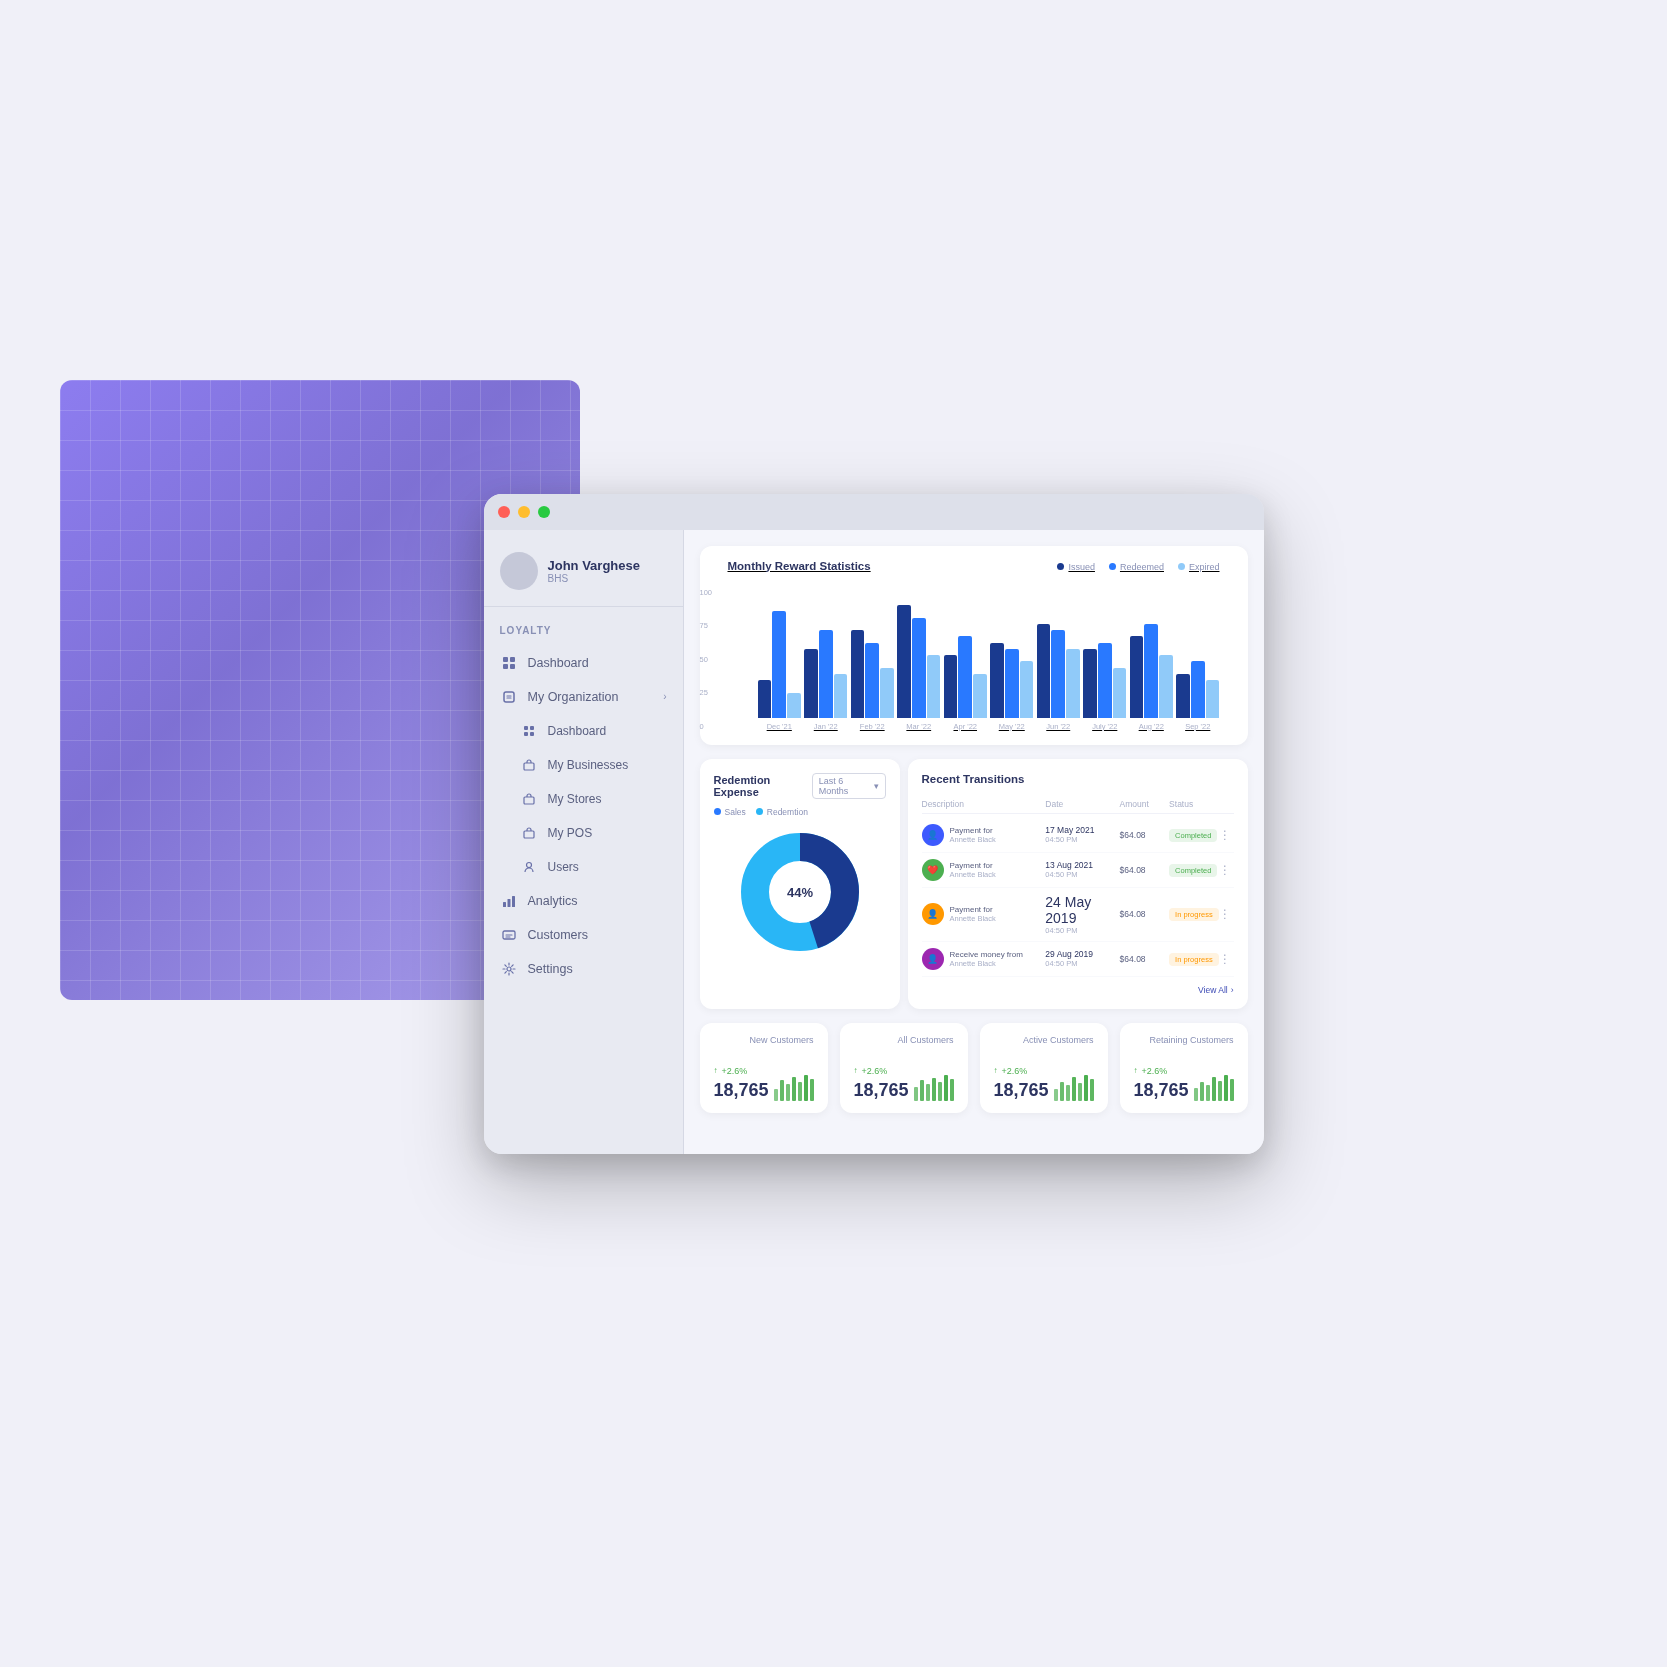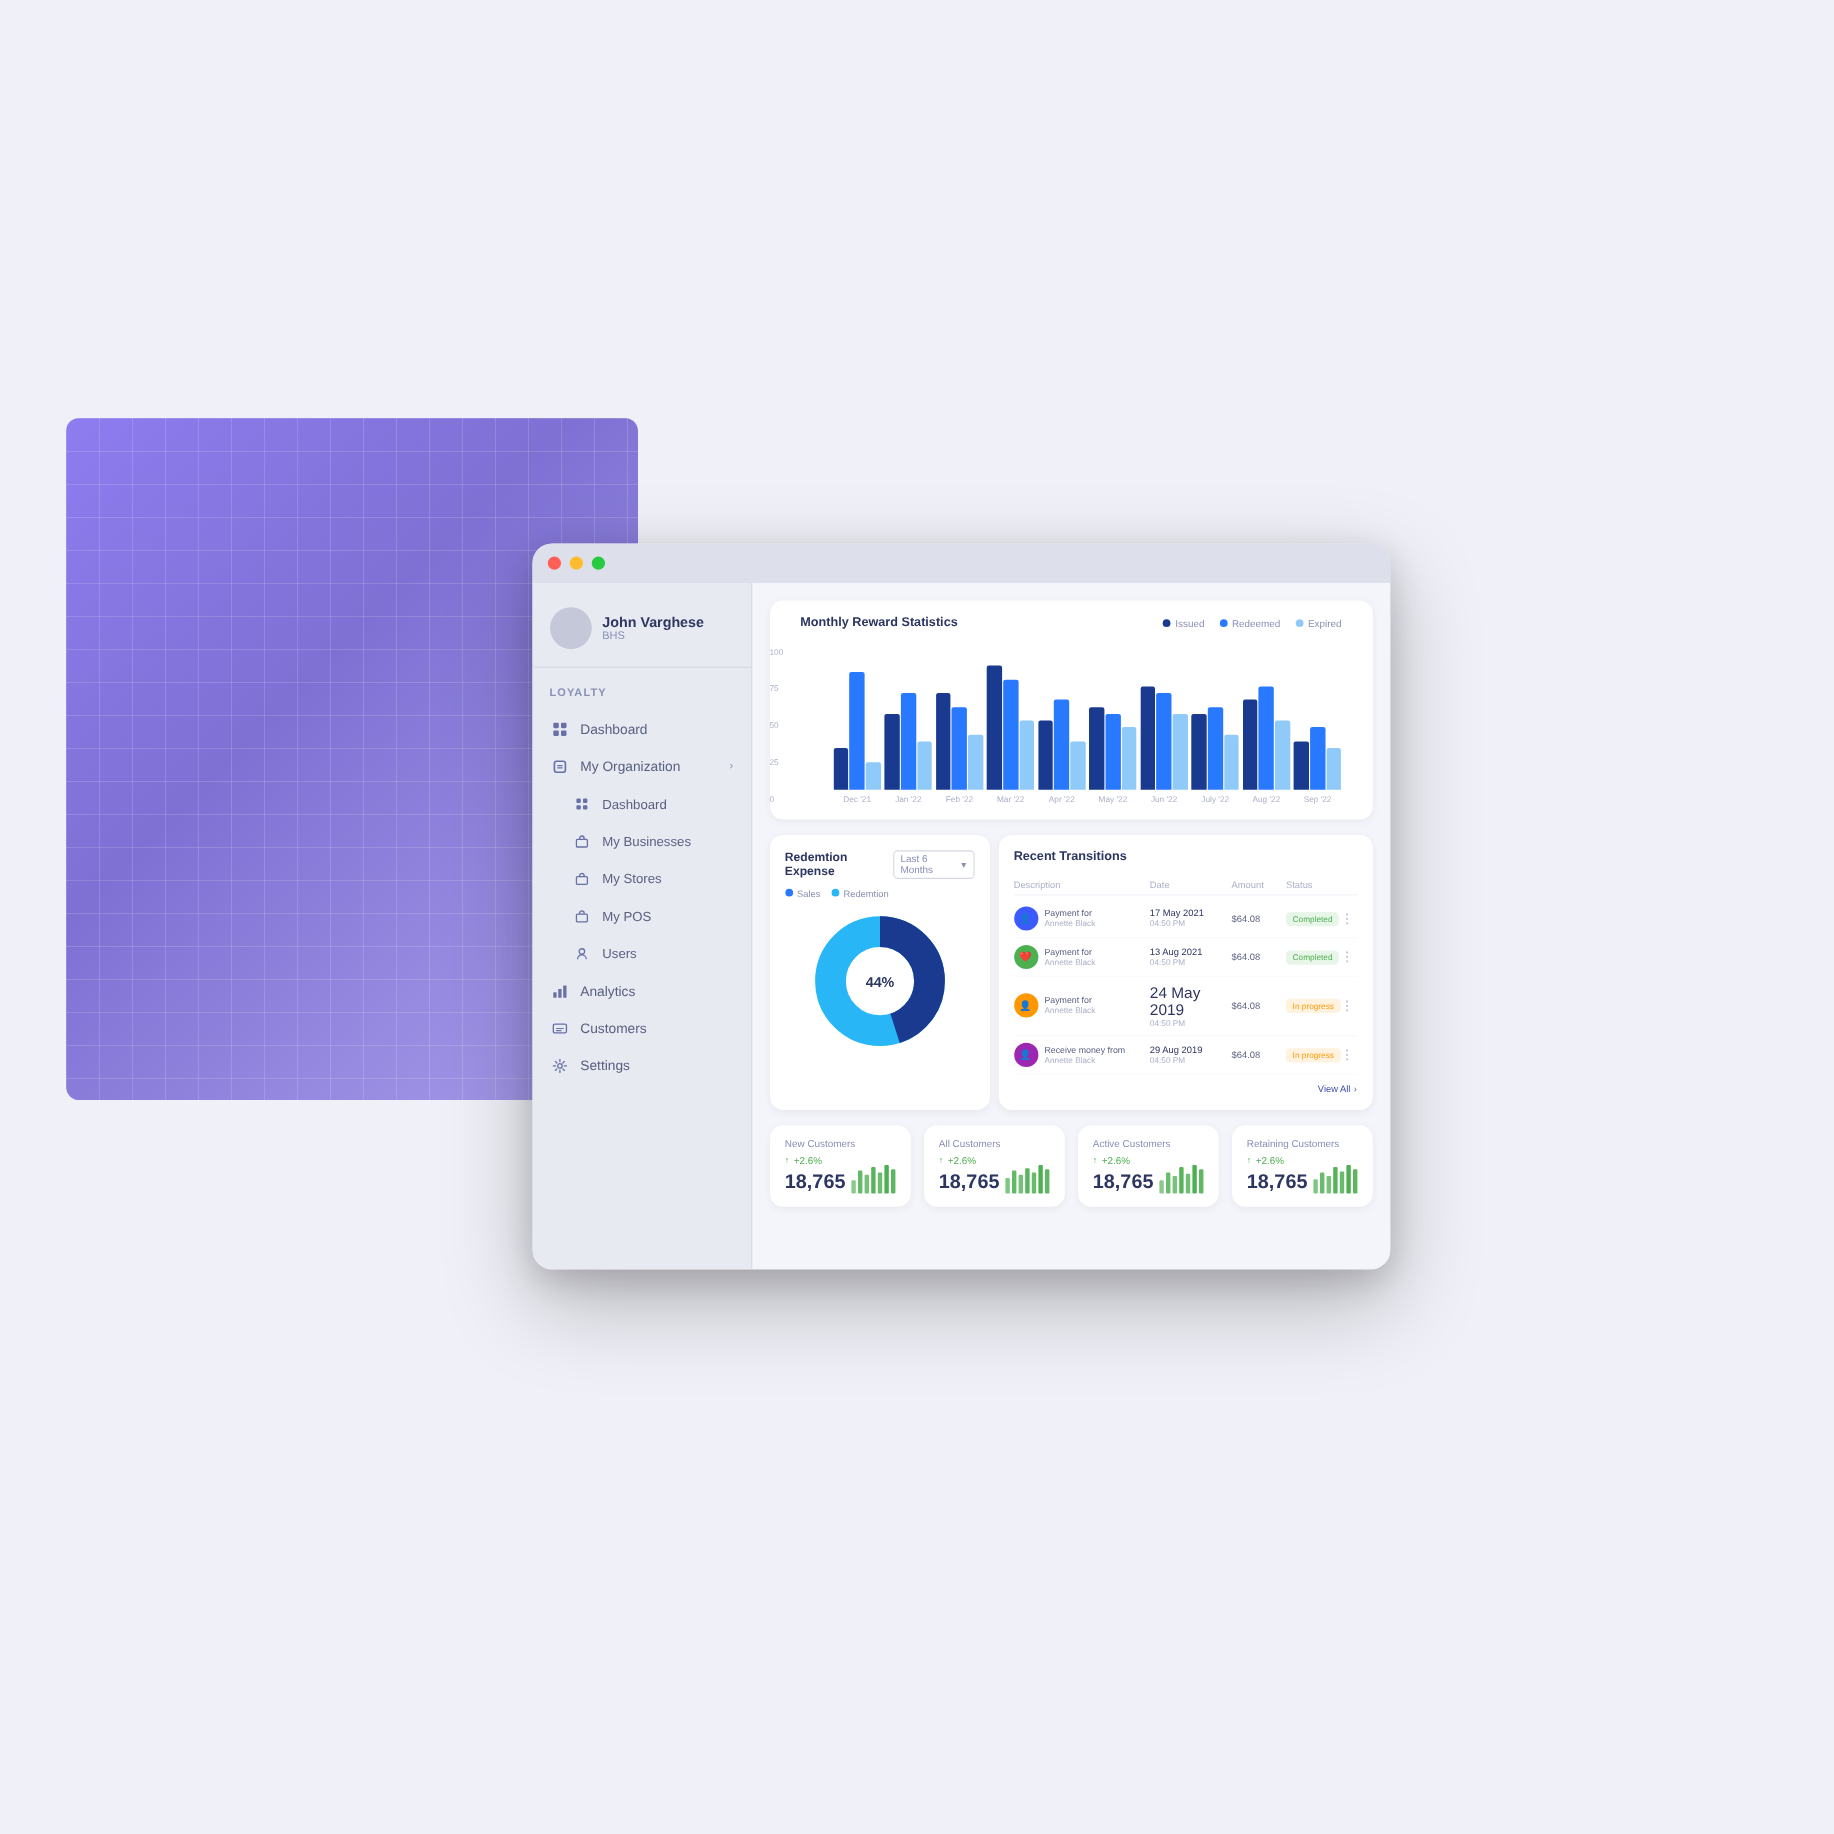--- a/index.html
+++ b/index.html
@@ -173,20 +173,21 @@
       flex-direction: column;
       gap: 14px;
     }
 
     
     .chart-section {
       background: white;
       border-radius: 12px;
       padding: 14px 28px;
       box-shadow: 0 2px 8px rgba(0,0,0,0.05);
+      text-decoration: underline;
     }
 
     .chart-title {
       font-size: 11.5px;
       font-weight: 600;
       color: #2d3561;
       margin-bottom: 10px;
     }
 
     .chart-legend {
@@ -443,21 +444,22 @@
     .stat-card {
       background: white;
       border-radius: 12px;
       padding: 12px 14px;
       box-shadow: 0 2px 8px rgba(0,0,0,0.05);
     }
 
     .stat-label {
       font-size: 9px;
       color: #8890b5;
-      margin-bottom: 5px;
+      margin-bottom: 21px;
+      text-align: right;
     }
 
     .stat-growth {
       display: flex;
       align-items: center;
       gap: 4px;
       font-size: 9px;
       color: #4caf50;
       margin-bottom: 4px;
     }

